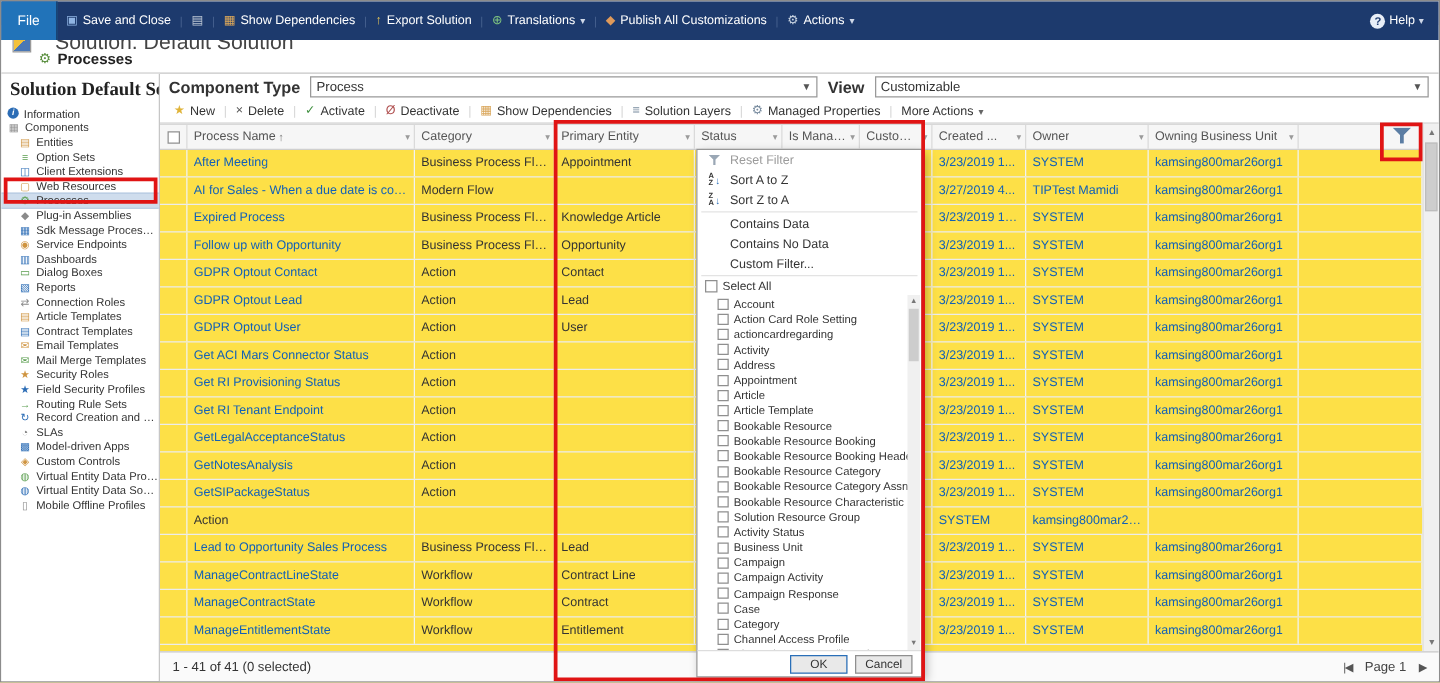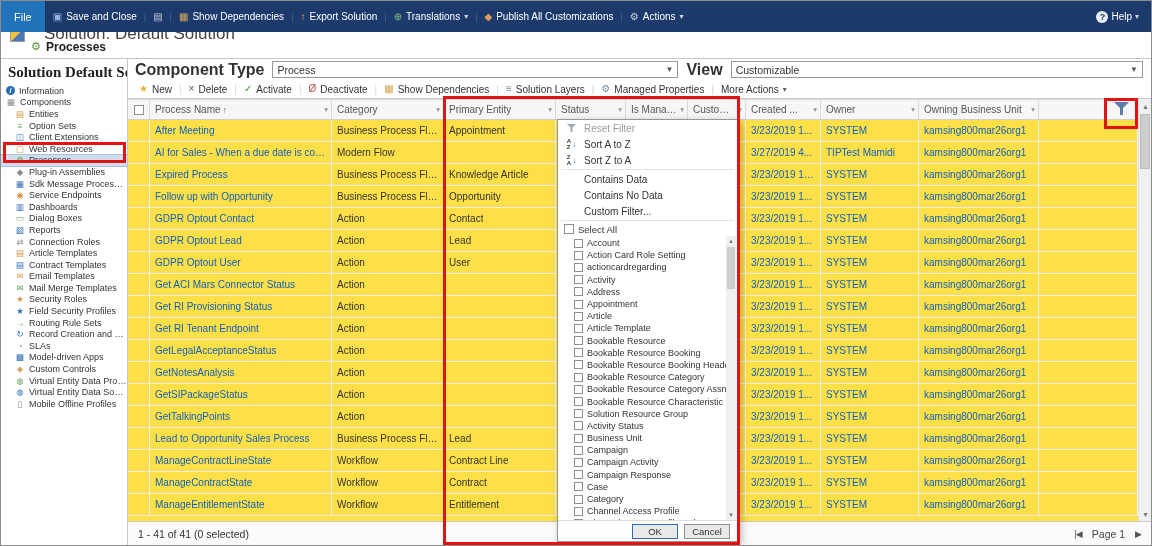--- a/index.html
+++ b/index.html
@@ -31,21 +31,21 @@
   .tree-item{display:flex;align-items:center;gap:4px;height:11.6px;font-size:9px;padding-left:5px;white-space:nowrap;cursor:pointer;color:#333;}
   .tree-item.indent{padding-left:14px;}
   .tree-item.selected{background:#cfdded;outline:1px solid #a9c1dd;}
   .tree-icon{width:10px;flex:none;font-size:8.5px;line-height:10px;text-align:center;}
   .tree-icon.badge{background:#2b6cb5;color:#fff;border-radius:50%;height:9px;width:9px;font-size:7px;font-weight:bold;font-style:italic;line-height:9px;}
   .tree-label{overflow:hidden;text-overflow:ellipsis;}
 
   
   .main{position:absolute;left:127px;top:58px;right:0;bottom:0;background:#fff;}
   .ct-row{position:absolute;left:0;top:0;width:100%;height:21px;display:flex;align-items:center;padding:0 7px;gap:8px;}
-  .ct-label{font-weight:bold;font-size:16px;flex:none;}
+  .ct-label{font-weight:bold;font-size:13px;flex:none;}
   .fake-select{height:17px;border:1px solid #999;background:#fff;display:flex;align-items:center;justify-content:space-between;padding:0 4px;font-size:10.5px;cursor:pointer;}
   .sel-ct{width:406px;flex:none;}
   .sel-view{flex:1;margin-right:1px;}
   .sel-chev{font-size:8px;color:#555;margin-left:6px;}
   .toolbar{position:absolute;left:0;top:21px;width:100%;height:19px;border-bottom:1px solid #ccc;display:flex;align-items:center;padding-left:4px;font-size:10px;color:#333;}
   .tb-item{display:flex;align-items:center;gap:4px;padding:0 7px;cursor:pointer;white-space:nowrap;}
   .tb-sep{color:#d6d6d6;}
 
   .grid-cols{display:grid;grid-template-columns:22px 182px 112px 112px 70px 62px 58px 75px 98px 120px minmax(0,1fr);}
   #grid-header{position:absolute;left:0;top:40px;width:calc(100% - 13px);height:21px;background:#f6f6f6;border-top:1px solid #d8d8d8;border-bottom:1px solid #cfcfcf;}
@@ -775,23 +775,20 @@
           <span class="txt link">SYSTEM</span>
         </div>
         <div class="gcell">
           <span class="txt link">kamsing800mar26org1</span>
         </div>
         <div class="gcell"></div>
       </div>
       <div class="grow grid-cols">
         <div class="gcell cb-cell"></div>
         <div class="gcell">
-          <span class="txt link">GetTalkingPoints</span>
-        </div>
-        <div class="gcell">
           <span class="txt">Action</span>
         </div>
         <div class="gcell">
           <span class="txt"></span>
         </div>
         <div class="gcell">
           <span class="txt"></span>
         </div>
         <div class="gcell">
           <span class="txt"></span>

